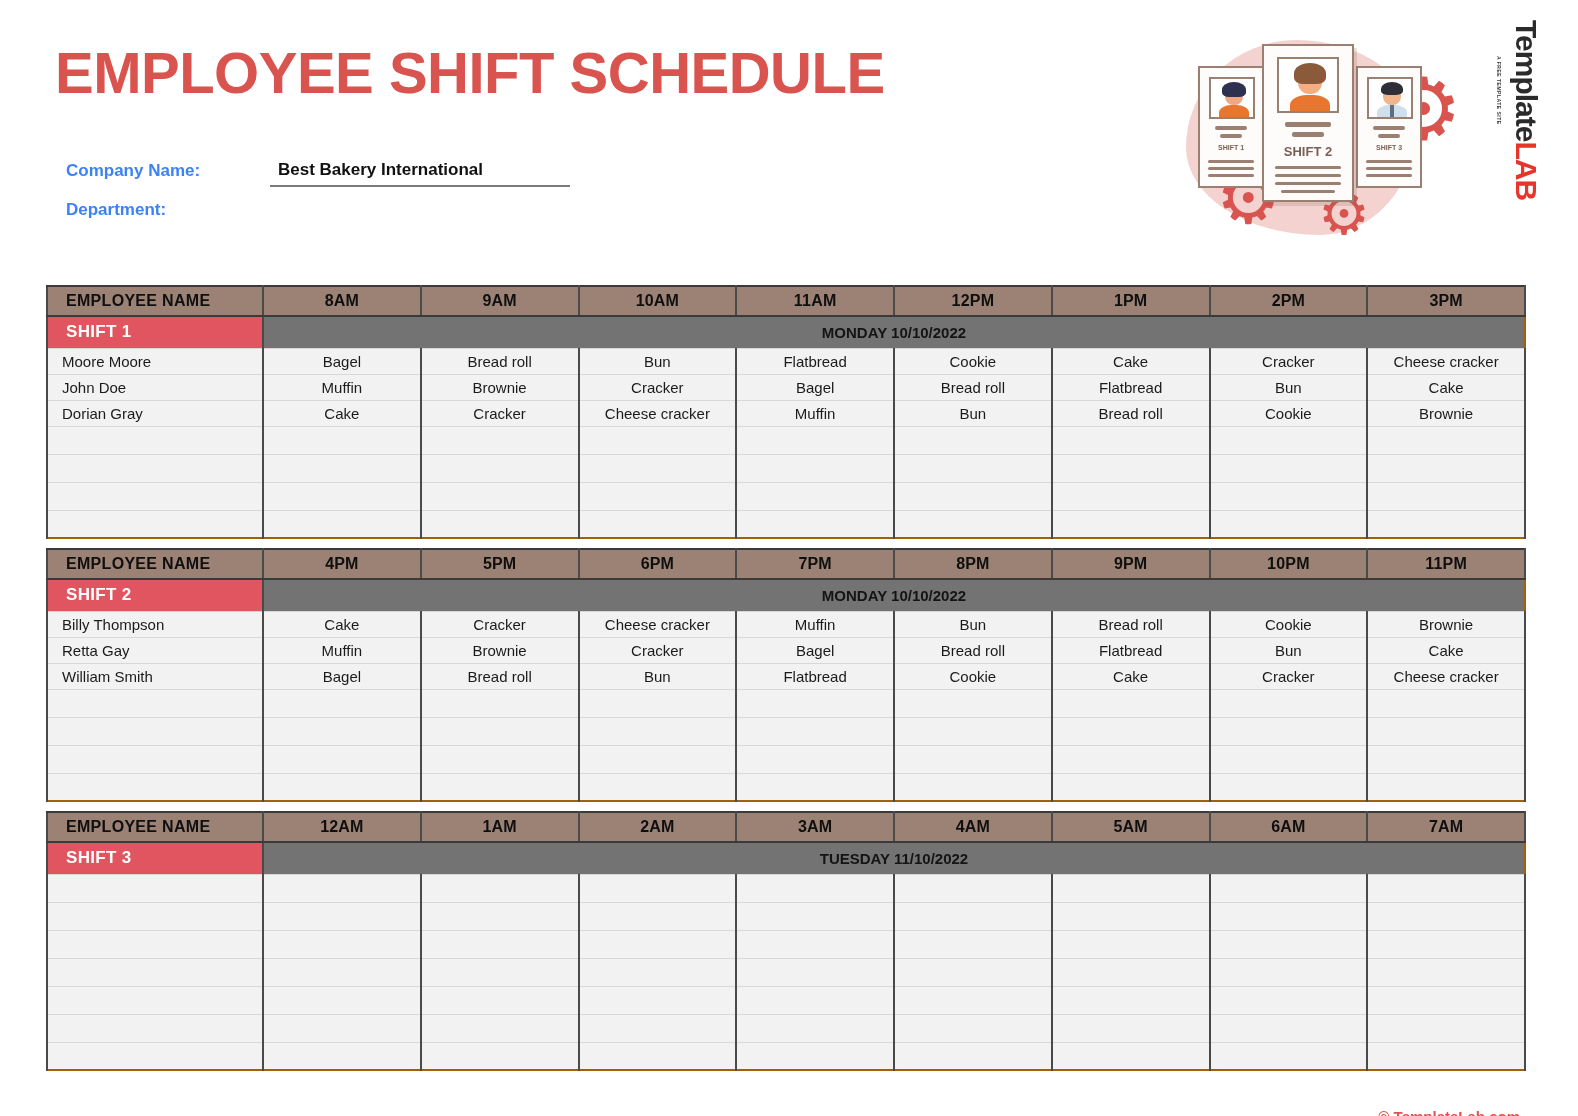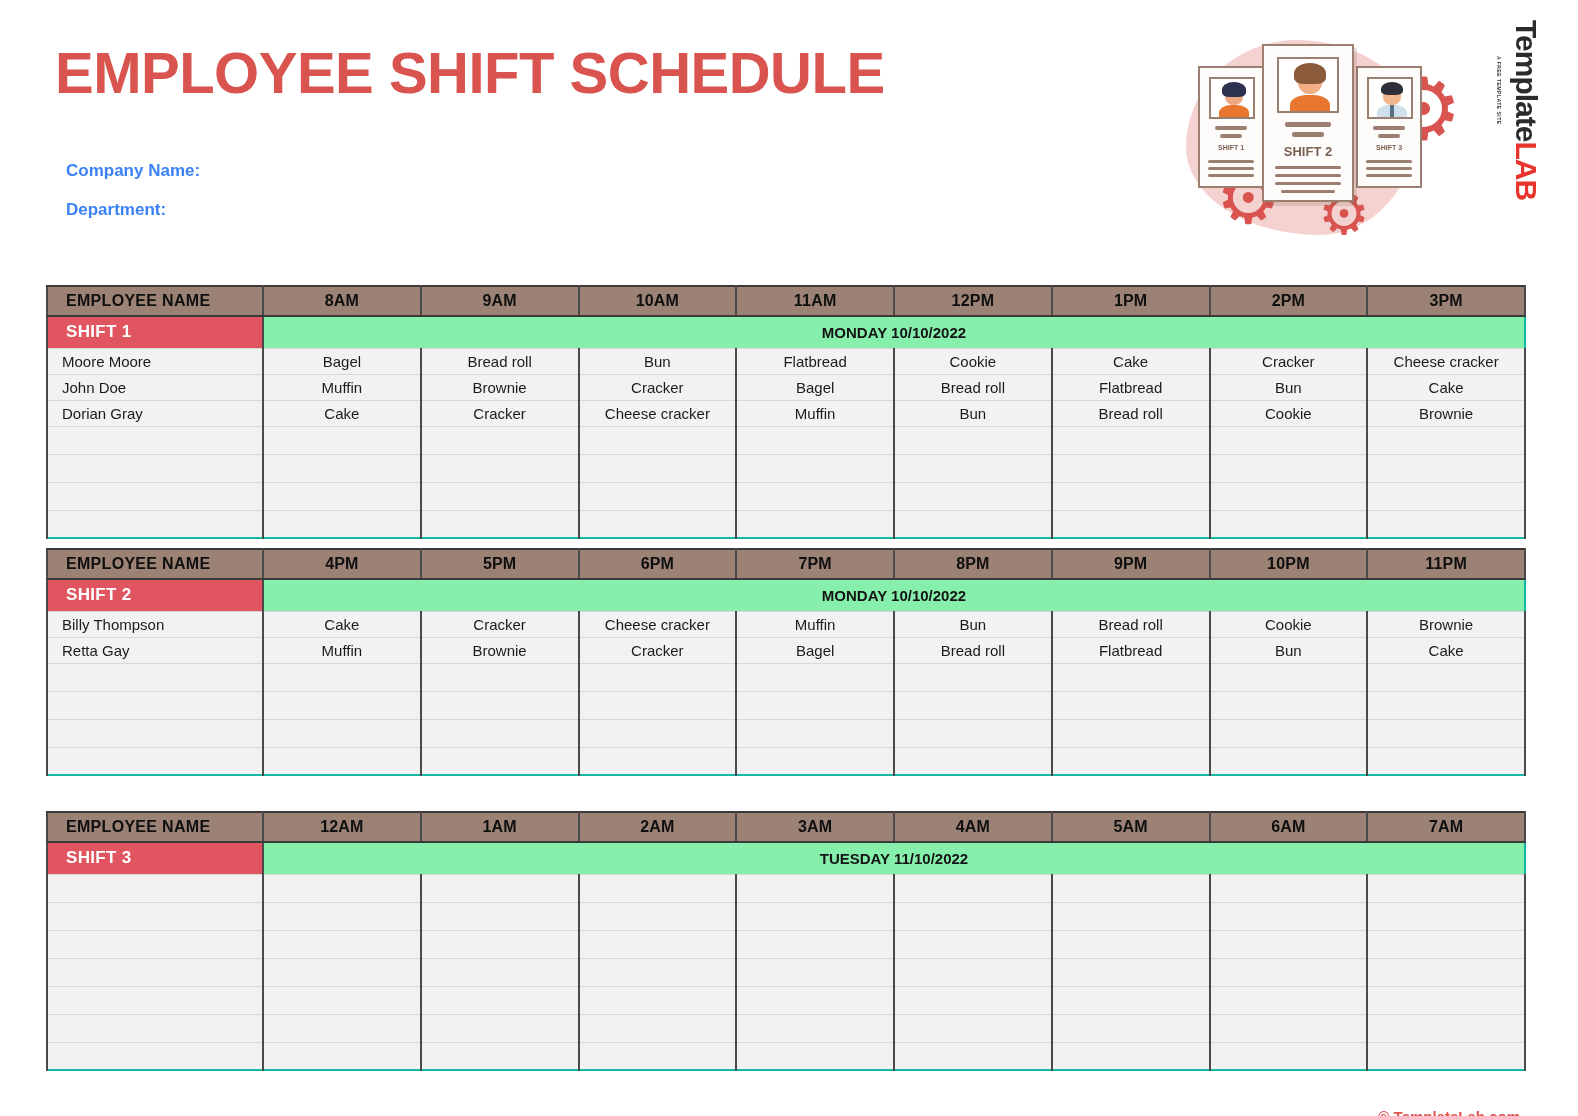--- a/index.html
+++ b/index.html
@@ -171,21 +171,21 @@
     font-weight: bold;
   }
 
   
   .sheet { position: absolute; left: 46px; top: 0; width: 1478px; }
 
   table.grid {
     border-collapse: collapse;
     table-layout: fixed;
     width: 1478px;
-    border: 2px solid #14b8a6;
+    border: 2px solid #a16207;
   }
 
   table.grid td, table.grid th {
     border-left: 2px solid #4a4a4a;
     border-right: 2px solid #4a4a4a;
     font-size: 15px;
     text-align: center;
     color: #1b1b1b;
     font-family: "Liberation Sans", sans-serif;
   }
@@ -213,21 +213,21 @@
     background: #e0555f;
     color: #ffffff;
     font-weight: bold;
     font-size: 17px;
     text-align: left;
     padding-left: 18px;
     height: 32px;
     letter-spacing: 0.3px;
   }
   tr.shift-row td.date-cell {
-    background: #86efac;
+    background: #737373;
     color: #141414;
     font-weight: bold;
     font-size: 15px;
     border-left: 2px solid #4a4a4a;
     border-right: none;
   }
 
   tr.data-row td {
     height: 26px;
     background: #f2f2f2;
@@ -259,20 +259,21 @@
 </head>
 <body>
 
 <div class="page-header">
 
   <div class="title">EMPLOYEE SHIFT SCHEDULE</div>
 
   <div class="form-block">
     <div class="form-row">
       <div class="form-label">Company Name:</div>
+      <div class="form-value">Best Bakery International</div>
     </div>
     <div class="form-row">
       <div class="form-label">Department:</div>
     </div>
   </div>
 
   <div class="logo-art">
     <div class="blob"></div>
 
     <div class="gear gear-1">⚙</div>
@@ -483,20 +484,31 @@
           <td class="name-cell">Retta Gay</td>
           <td>Muffin</td>
           <td>Brownie</td>
           <td>Cracker</td>
           <td>Bagel</td>
           <td>Bread roll</td>
           <td>Flatbread</td>
           <td>Bun</td>
           <td>Cake</td>
         </tr>
+        <tr class="data-row">
+          <td class="name-cell">William Smith</td>
+          <td>Bagel</td>
+          <td>Bread roll</td>
+          <td>Bun</td>
+          <td>Flatbread</td>
+          <td>Cookie</td>
+          <td>Cake</td>
+          <td>Cracker</td>
+          <td>Cheese cracker</td>
+        </tr>
         <tr class="data-row empty">
           <td class="name-cell"></td>
           <td></td>
           <td></td>
           <td></td>
           <td></td>
           <td></td>
           <td></td>
           <td></td>
           <td></td>

